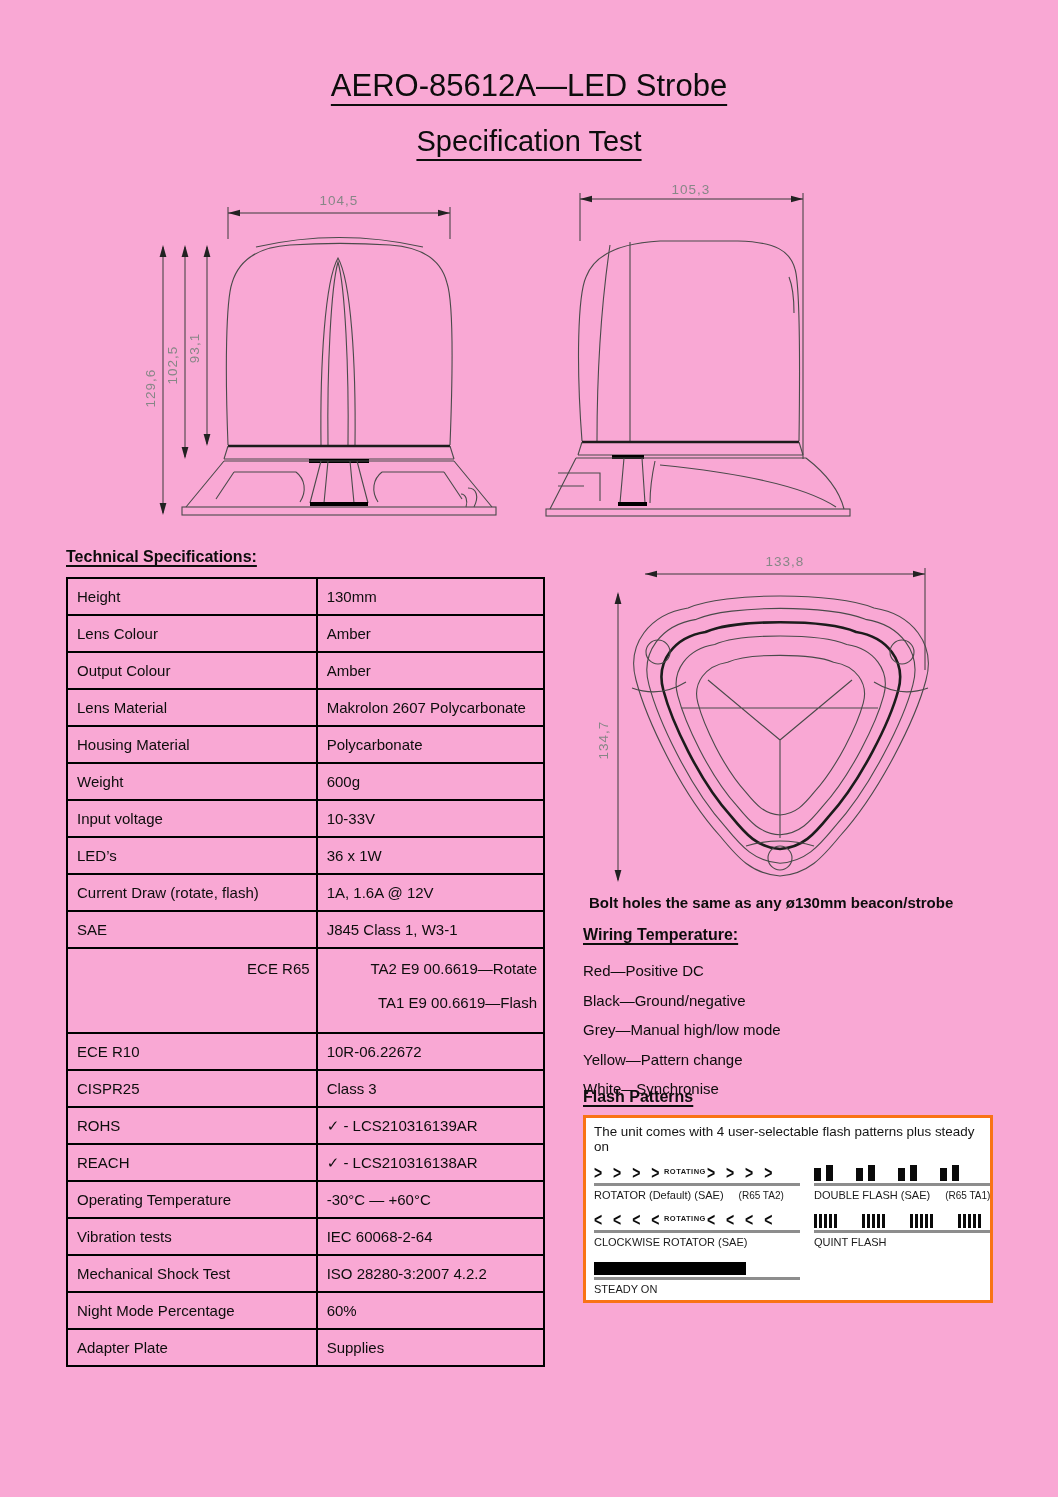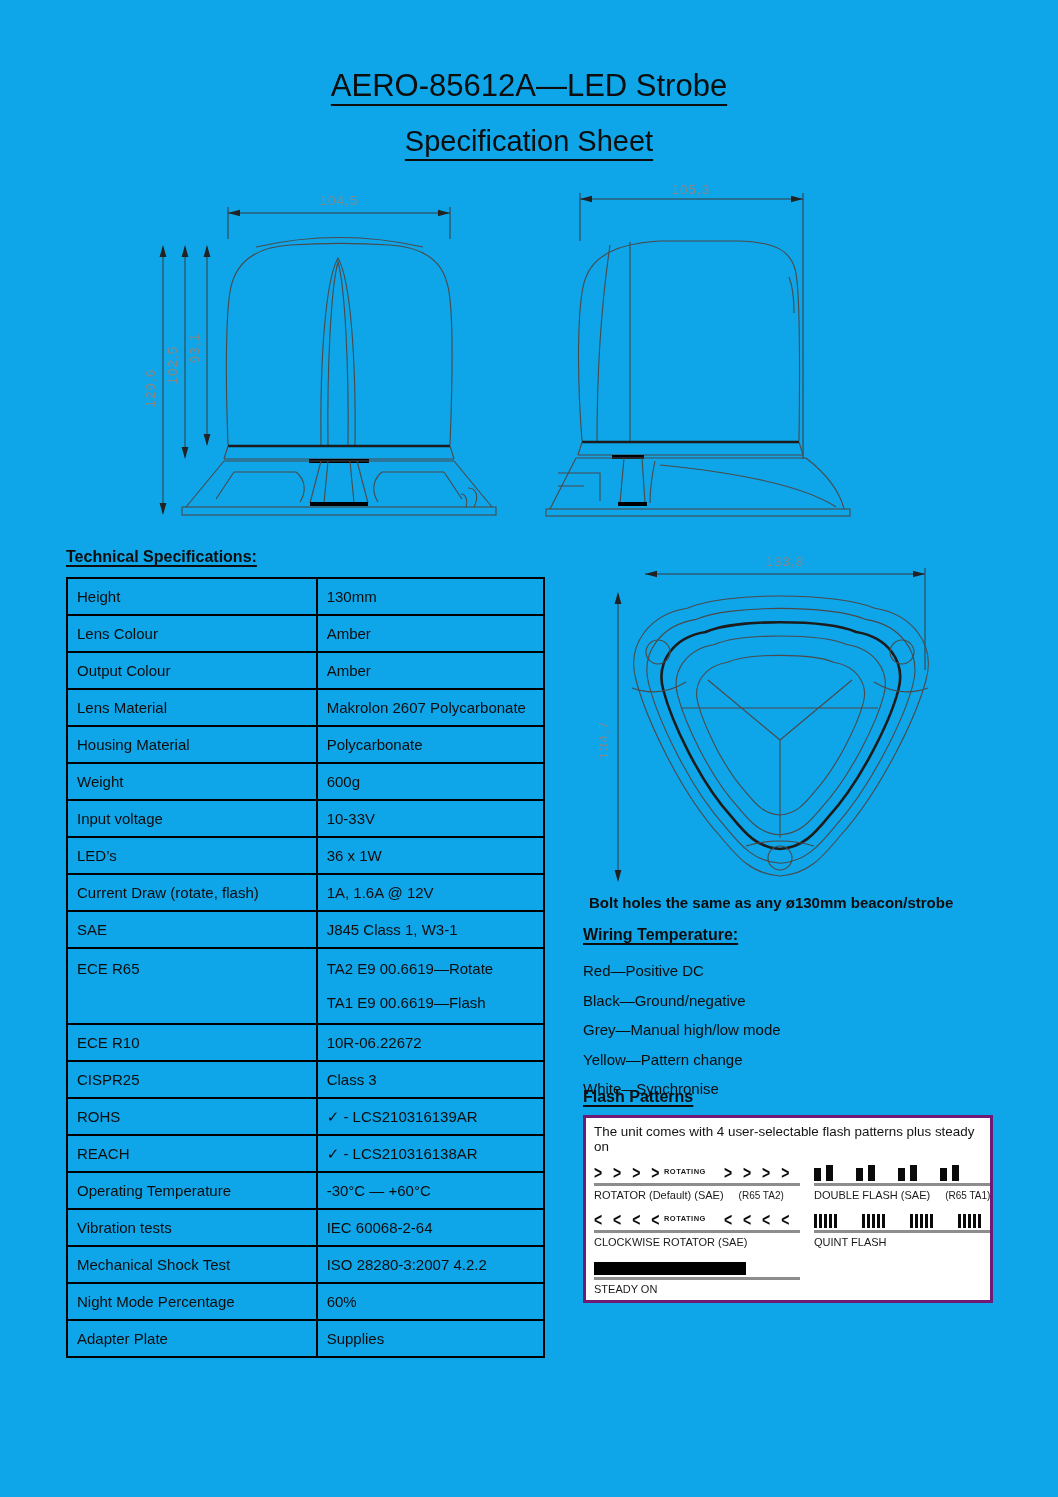--- a/index.html
+++ b/index.html
@@ -1,18 +1,18 @@
 <!DOCTYPE html>
 <html><head>
 <meta charset="utf-8">
 <style>
   * { margin:0; padding:0; box-sizing:border-box; }
   html,body { background:#ffffff; }
   body { font-family:"Liberation Sans", sans-serif; color:#111; }
-  .page { position:relative; width:1058px; height:1497px; background:#0ea5e9; overflow:hidden; }
+  .page { position:relative; width:1058px; height:1497px; background:#f9a8d4; overflow:hidden; }
 
   
   .titles { position:absolute; top:68px; left:0; width:100%; text-align:center; }
   .title1 { font-size:31px; color:#0d0d0d; display:inline-block;
             text-decoration:underline; text-decoration-thickness:2px; text-underline-offset:8px; }
   .title2 { font-size:29px; color:#0d0d0d; margin-top:21px; display:inline-block;
             text-decoration:underline; text-decoration-thickness:2px; text-underline-offset:8px; }
   .titles .row { display:block; }
 
   
@@ -30,58 +30,58 @@
   .sec-h { font-size:16px; font-weight:bold; color:#0d0d0d; display:inline-block;
            text-decoration:underline; text-decoration-thickness:1.6px; text-underline-offset:3px; }
 
   
   .specs { position:absolute; left:66px; top:548px; width:482px; }
   .specs table { border-collapse:collapse; margin-top:11px; width:479px; table-layout:fixed; }
   .specs td { border:2px solid #000000; font-size:15px; color:#0d0d0d;
               height:37px; padding:2px 6px 2px 9px; vertical-align:middle; }
   .specs td.lbl { width:224px; }
   .specs td.val { width:204px; }
-  .specs tr.dbl td { height:auto; padding-top:11px; padding-bottom:12px; }
+  .specs tr.dbl td { height:auto; padding-top:11px; padding-bottom:21px;text-align:right; }
   .specs tr.dbl .v2 { margin-top:17px; }
 
   
   .bolt-note { position:absolute; left:589px; top:894px; font-size:15px; color:#0d0d0d;font-weight:bold; }
   .wiring { position:absolute; left:583px; top:926px; }
   .wiring .lines { margin-top:12px; }
   .wiring .wline { font-size:15px; color:#0d0d0d; line-height:29.5px; }
 
   
   .flash { position:absolute; left:583px; top:1088px; }
-  .flash-box { margin-top:9px; width:410px; border:3px solid #701a75; padding:6px 8px 5px 8px; background:#fff; }
+  .flash-box { margin-top:9px; width:410px; border:3px solid #f97316; padding:6px 8px 5px 8px; background:#fff; }
   .fp-intro { font-size:13.4px; color:#141414; }
   .fp-grid { display:grid; grid-template-columns:206px 1fr; column-gap:14px; row-gap:11px; margin-top:11px; }
   .pv { border-bottom:3px solid #8d8d8d; padding-bottom:2px; display:flex; align-items:flex-end; min-height:21px; }
   .chev { font-weight:bold; font-size:14px; letter-spacing:3.5px; color:#0a0a0a; line-height:1;
           transform:scaleY(1.25); transform-origin:bottom; white-space:nowrap; }
-  .rot-word { font-size:7.5px; font-weight:bold; color:#1a1a1a; align-self:center; margin:0 18px 3px 1px; letter-spacing:0.5px; }
+  .rot-word { font-size:7.5px; font-weight:bold; color:#1a1a1a; align-self:center; margin:0 1px 3px 1px; letter-spacing:0.5px; }
   .dg { display:inline-flex; gap:5px; margin-right:23px; }
   .dg i { display:block; width:7px; height:16px; background:#0a0a0a; }
   .dg i.s { height:13px; align-self:flex-end; }
   .dg:last-child { margin-right:0; }
   .qg { display:inline-flex; gap:2px; margin-right:25px; }
   .qg i { display:block; width:3px; height:14px; background:#0a0a0a; }
   .qg:last-child { margin-right:0; }
   .bars { display:flex; align-items:flex-end; }
   .steady-bar { width:152px; height:13px; background:#000; }
   .pat-label { margin-top:3px; font-size:11px; color:#1a1a1a; white-space:nowrap; }
   .pat-suffix { font-size:10px; margin-left:15px; }
 </style>
 </head>
 <body>
 
 <div class="page">
 
   <div class="titles">
     <span class="row"><span class="title1">AERO-85612A—LED Strobe</span></span>
-    <span class="row"><span class="title2">Specification Sheet</span></span>
+    <span class="row"><span class="title2">Specification Test</span></span>
   </div>
 
   <svg class="front-svg" width="385" height="362" viewBox="0 0 385 362">
 
     <path class="ln" d="M100 262 C 97 185 98 118 104 100 C 111 76 132 64 162 62 C 192 60 232 60 262 62 C 292 64 313 76 319 100 C 325 118 325 185 322 262"></path>
     <path class="ln" d="M128 64 Q 211 45 295 64"></path>
 
     <path class="ln" d="M193 262 C 192 180 197 98 210 75 C 223 98 228 180 227 262"></path>
     <path class="ln" d="M200 262 C 199 185 203 104 210 79 C 217 104 221 185 220 262"></path>
 

